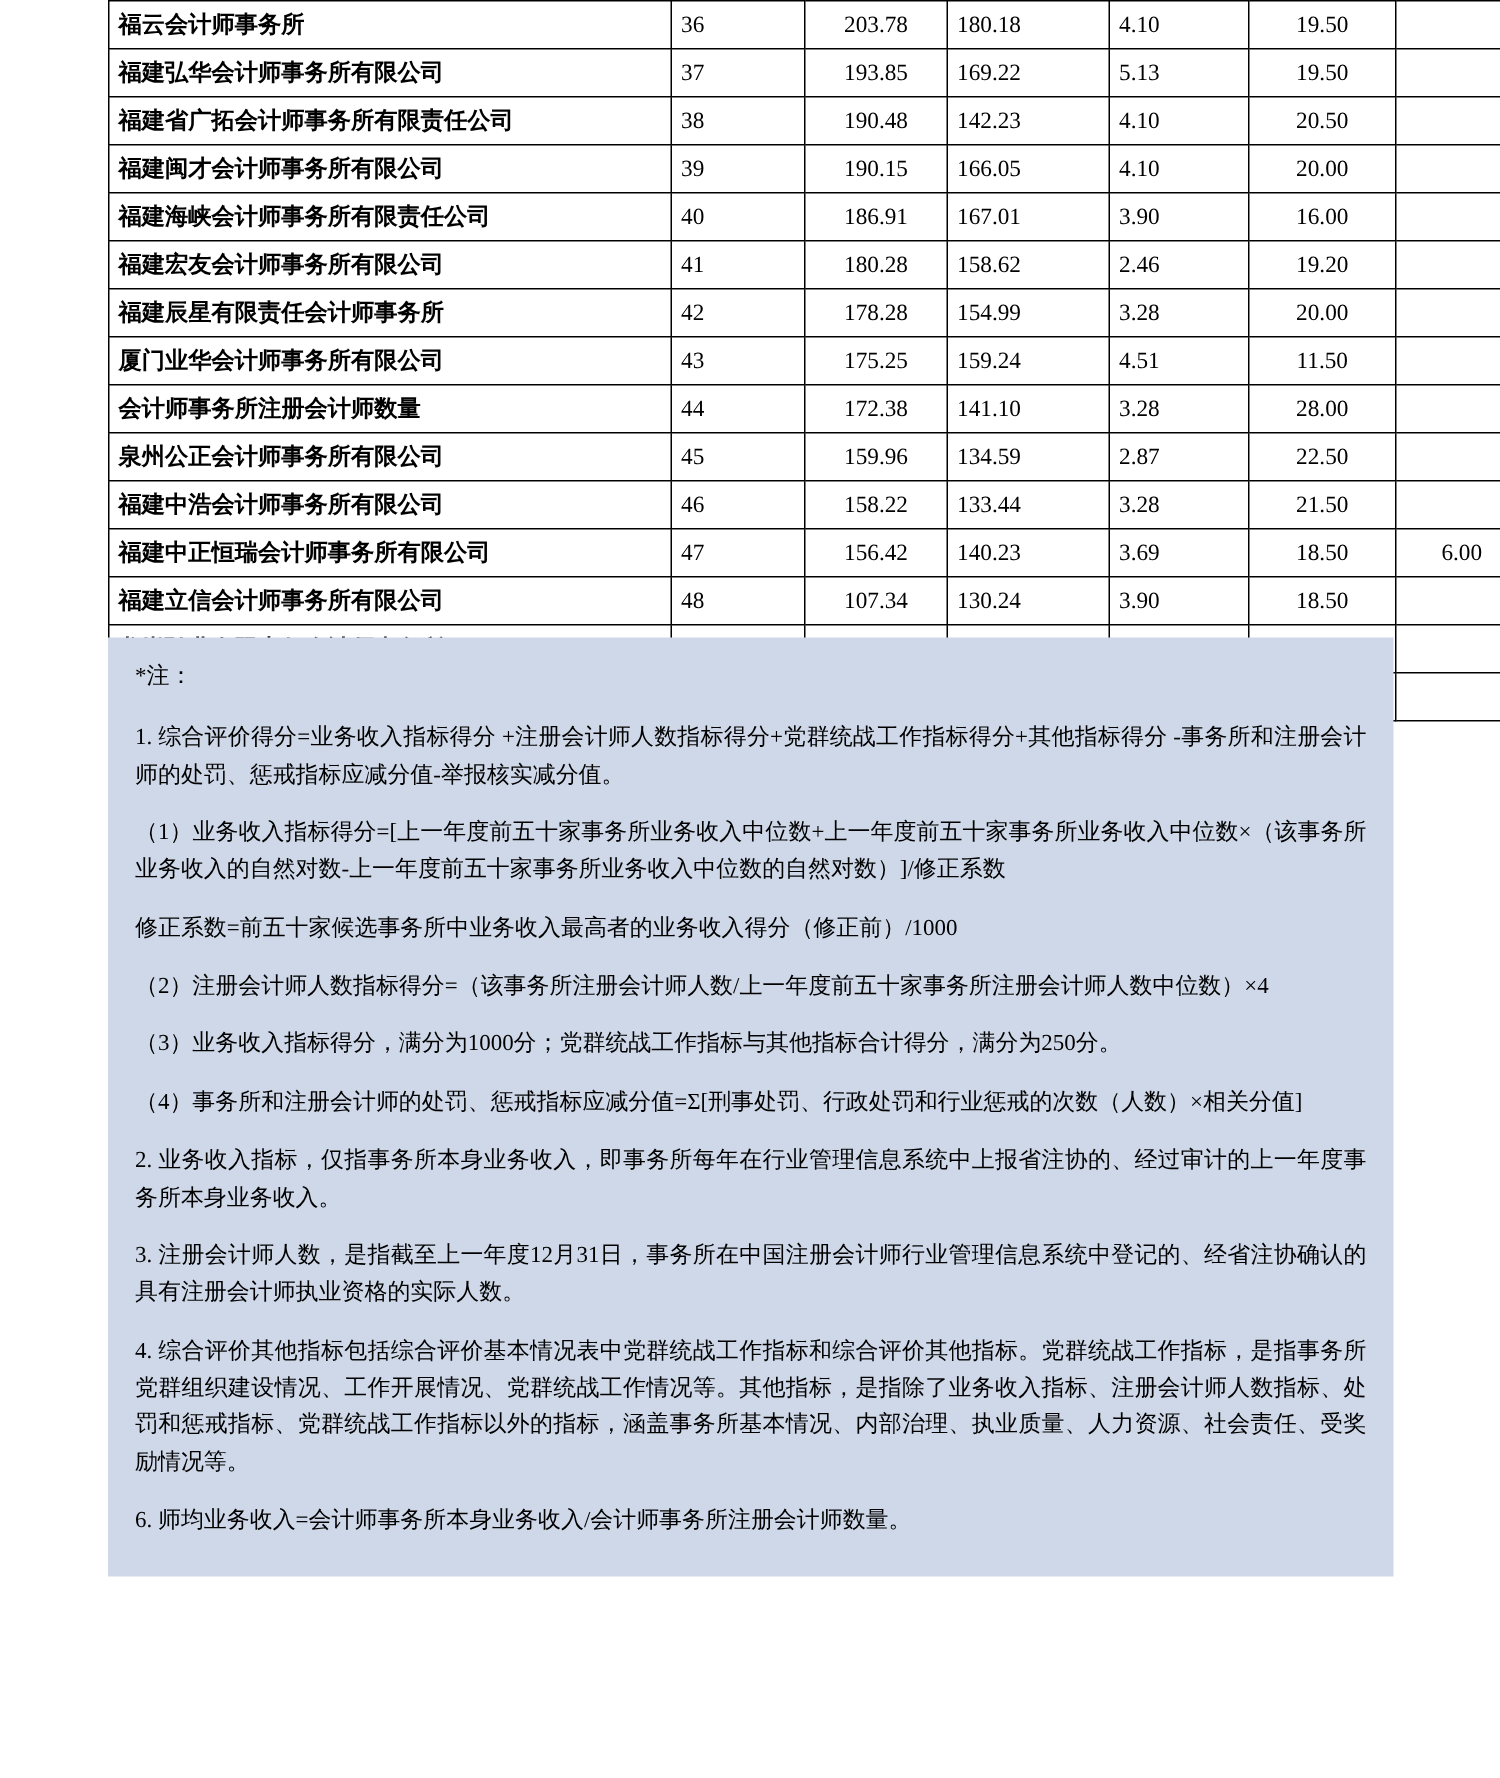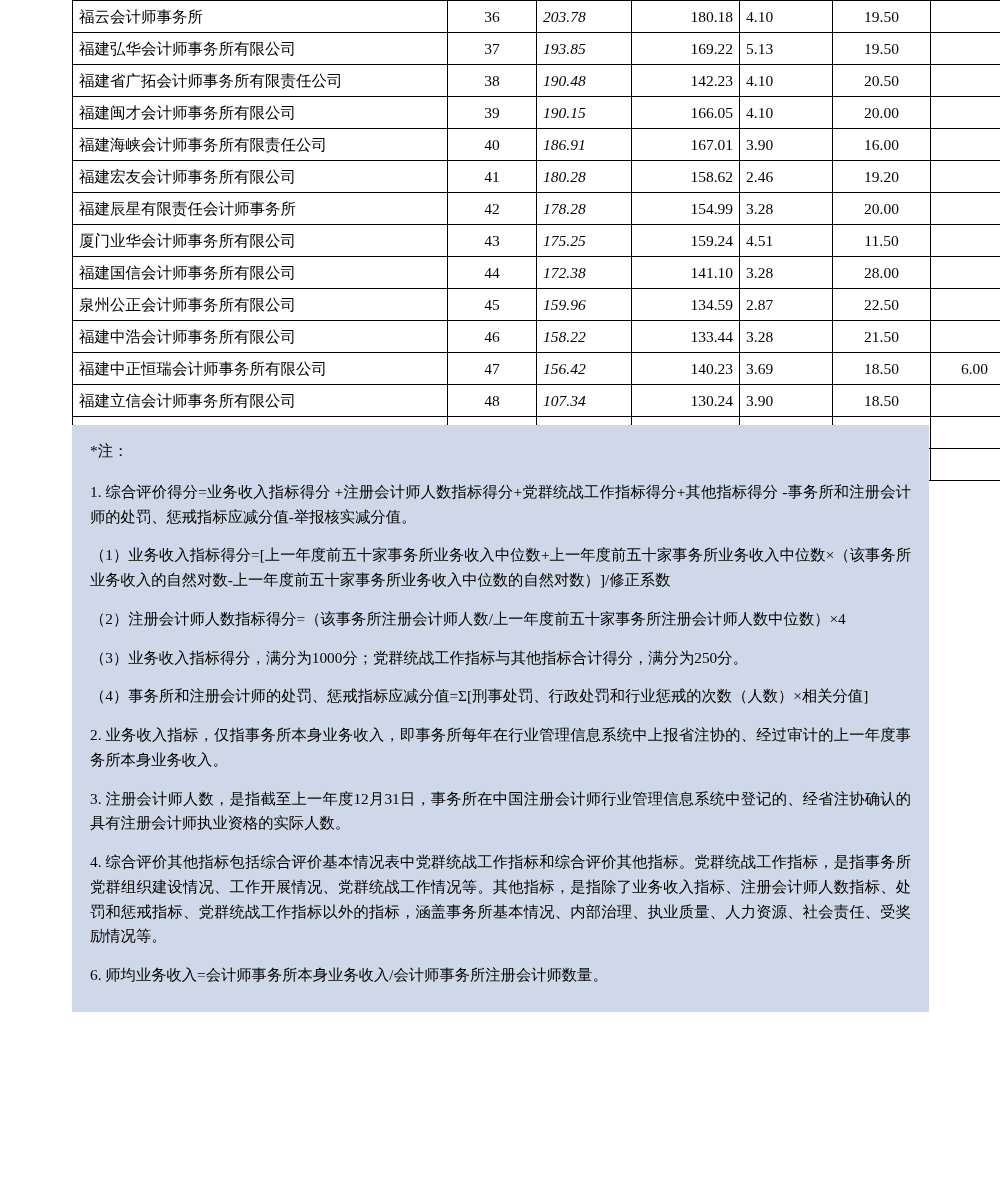--- a/index.html
+++ b/index.html
@@ -30,24 +30,24 @@
   }
   table.rank-table td {
     border: 1px solid #000000;
     height: 31px;
     font-size: 15.5px;
     padding: 0 6px;
     line-height: 31px;
     white-space: nowrap;
     overflow: hidden;
   }
-  td.c-name   { width: 362px; text-align: left;   padding-left: 7px; }
-  td.c-rank   { width: 76px;  text-align: center; }
-  td.c-score  { width: 82px;  text-align: left; font-style: italic; }
-  td.c-income { width: 95px;  text-align: right; }
+  td.c-name   { width: 362px; text-align: left;   padding-left: 7px; font-weight: bold; }
+  td.c-rank   { width: 76px;  text-align: left; }
+  td.c-score  { width: 82px;  text-align: center; }
+  td.c-income { width: 95px;  text-align: left; }
   td.c-cpa    { width: 80px;  text-align: left; }
   td.c-other  { width: 85px;  text-align: center; }
   td.c-last   { width: 75px;  text-align: center; }
 
   
   .notes {
     position: absolute;
     left: 72px;
     top: 425px;
     width: 857px;
@@ -137,21 +137,21 @@
         <tr>
           <td class="c-name">厦门业华会计师事务所有限公司</td>
           <td class="c-rank">43</td>
           <td class="c-score">175.25</td>
           <td class="c-income">159.24</td>
           <td class="c-cpa">4.51</td>
           <td class="c-other">11.50</td>
           <td class="c-last"></td>
         </tr>
         <tr>
-          <td class="c-name">福建国信会计师事务所有限公司</td>
+          <td class="c-name">会计师事务所注册会计师数量</td>
           <td class="c-rank">44</td>
           <td class="c-score">172.38</td>
           <td class="c-income">141.10</td>
           <td class="c-cpa">3.28</td>
           <td class="c-other">28.00</td>
           <td class="c-last"></td>
         </tr>
         <tr>
           <td class="c-name">泉州公正会计师事务所有限公司</td>
           <td class="c-rank">45</td>
@@ -207,20 +207,21 @@
           <td class="c-last"></td>
         </tr>
       </tbody>
   </table>
 
   <div class="notes">
     <p class="title">*注：</p>
     <div>
         <p>1. 综合评价得分=业务收入指标得分 +注册会计师人数指标得分+党群统战工作指标得分+其他指标得分 -事务所和注册会计师的处罚、惩戒指标应减分值-举报核实减分值。</p>
         <p>（1）业务收入指标得分=[上一年度前五十家事务所业务收入中位数+上一年度前五十家事务所业务收入中位数×（该事务所业务收入的自然对数-上一年度前五十家事务所业务收入中位数的自然对数）]/修正系数</p>
+        <p>修正系数=前五十家候选事务所中业务收入最高者的业务收入得分（修正前）/1000</p>
         <p>（2）注册会计师人数指标得分=（该事务所注册会计师人数/上一年度前五十家事务所注册会计师人数中位数）×4</p>
         <p>（3）业务收入指标得分，满分为1000分；党群统战工作指标与其他指标合计得分，满分为250分。</p>
         <p>（4）事务所和注册会计师的处罚、惩戒指标应减分值=Σ[刑事处罚、行政处罚和行业惩戒的次数（人数）×相关分值]</p>
         <p>2. 业务收入指标，仅指事务所本身业务收入，即事务所每年在行业管理信息系统中上报省注协的、经过审计的上一年度事务所本身业务收入。</p>
         <p>3. 注册会计师人数，是指截至上一年度12月31日，事务所在中国注册会计师行业管理信息系统中登记的、经省注协确认的具有注册会计师执业资格的实际人数。</p>
         <p>4. 综合评价其他指标包括综合评价基本情况表中党群统战工作指标和综合评价其他指标。党群统战工作指标，是指事务所党群组织建设情况、工作开展情况、党群统战工作情况等。其他指标，是指除了业务收入指标、注册会计师人数指标、处罚和惩戒指标、党群统战工作指标以外的指标，涵盖事务所基本情况、内部治理、执业质量、人力资源、社会责任、受奖励情况等。</p>
         <p>6. 师均业务收入=会计师事务所本身业务收入/会计师事务所注册会计师数量。</p>
       </div>
   </div>
 

